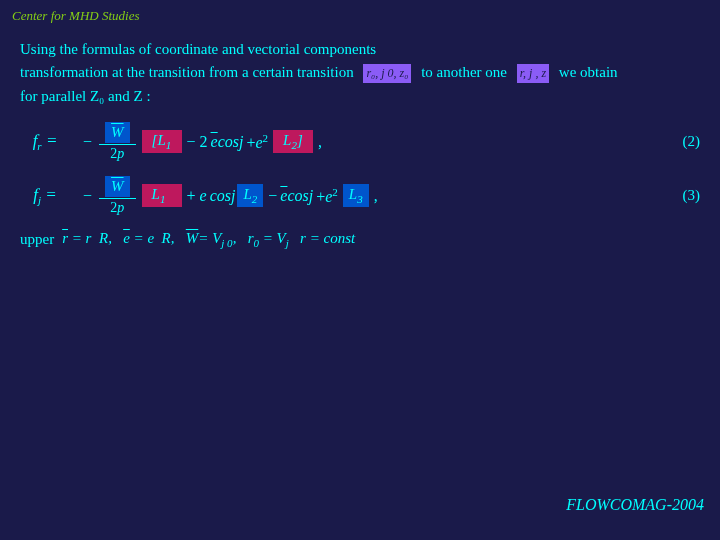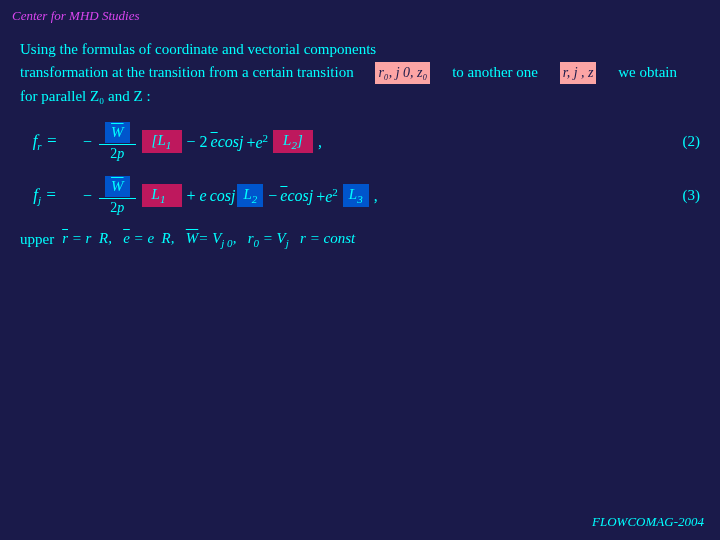--- a/index.html
+++ b/index.html
@@ -10,42 +10,42 @@
       font-family: 'Times New Roman', Times, serif;
       color: #00ffff;
       overflow: hidden;
       position: relative;
     }
 
     .header {
       padding: 8px 16px 4px 12px;
       font-size: 13px;
       font-style: italic;
-      color: #d946ef;
+      color: #84cc16;
     }
 
     .main-content {
       padding: 10px 20px 10px 20px;
     }
 
     .intro-text {
       font-size: 15px;
       line-height: 1.55;
       color: #00ffff;
       margin-bottom: 10px;
     }
 
     .highlight-box {
       display: inline-block;
-      background: #fca5a5;
+      background: #8b5cf6;
       color: #1a1a4a;
       padding: 0 3px;
       font-style: italic;
-      font-size: 14px;
-      margin: 0 18px;
+      font-size: 12px;
+      margin: 0 6px;
     }
 
     .formula-row {
       display: flex;
       align-items: center;
       margin: 6px 0;
       min-height: 48px;
     }
 
     .formula-label {
@@ -155,23 +155,23 @@
     }
 
     .later-section {
       margin: 8px 0 4px 0;
       font-size: 15px;
       color: #00ffff;
     }
 
     .footer {
       position: absolute;
-      bottom: 10px;
+      bottom: 26px;
       right: 16px;
-      font-size: 13px;
+      font-size: 16px;
       font-style: italic;
       color: #00ffff;
     }
 
     .italic { font-style: italic; }
 
     .W-bar {
       font-style: italic;
       text-decoration: overline;
     }

